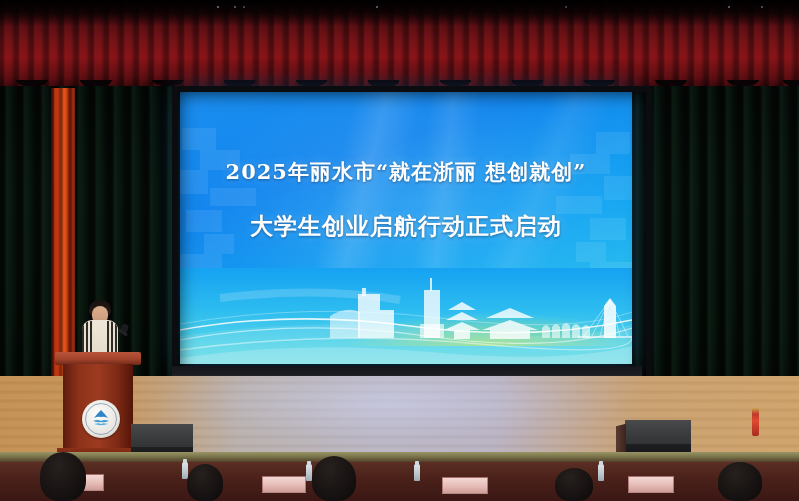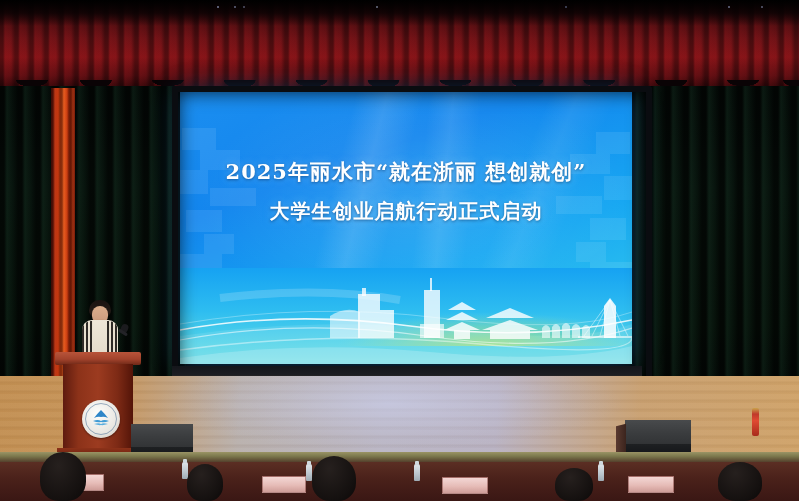--- a/index.html
+++ b/index.html
@@ -146,21 +146,21 @@
     position:absolute;left:0;top:64px;width:452px;
     text-align:center;
     color:#ffffff;
     text-shadow:0 1px 3px rgba(0,40,90,.55), 0 0 10px rgba(180,225,255,.35);
     font-family:"DejaVu Serif","Liberation Serif",serif;
     font-weight:bold;
     letter-spacing:1px;
     line-height:1.55;
   }
   #title-line-1{font-size:21px;display:block;}
-  #title-line-2{font-size:20px;display:block;margin-top:7px;}
+  #title-line-2{font-size:23px;display:block;margin-top:19px;}
 
   
   #stage-floor{
     position:absolute;left:0;top:376px;width:799px;height:90px;
     background:
       linear-gradient(93deg,#c28f52 0%,#c79458 14%,#b9b0ac 30%,#bab6c4 48%,#b9b2c2 62%,#c9a070 80%,#cfa268 100%);
   }
   .floor-planks{
     position:absolute;inset:0;
     background:repeating-linear-gradient(180deg,

